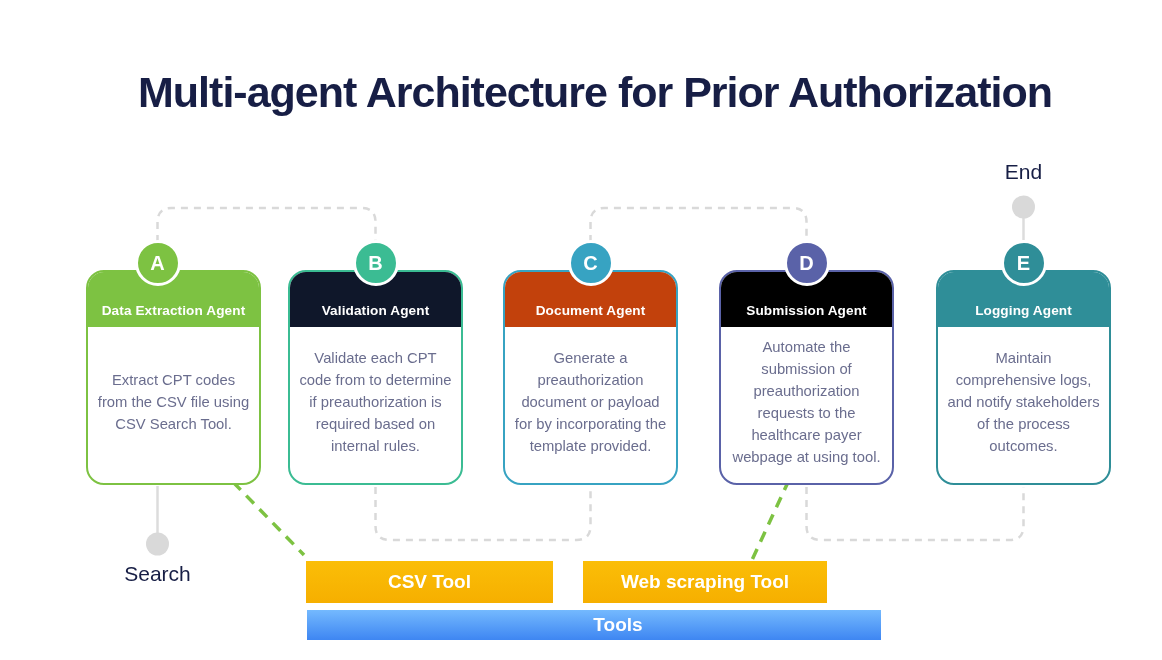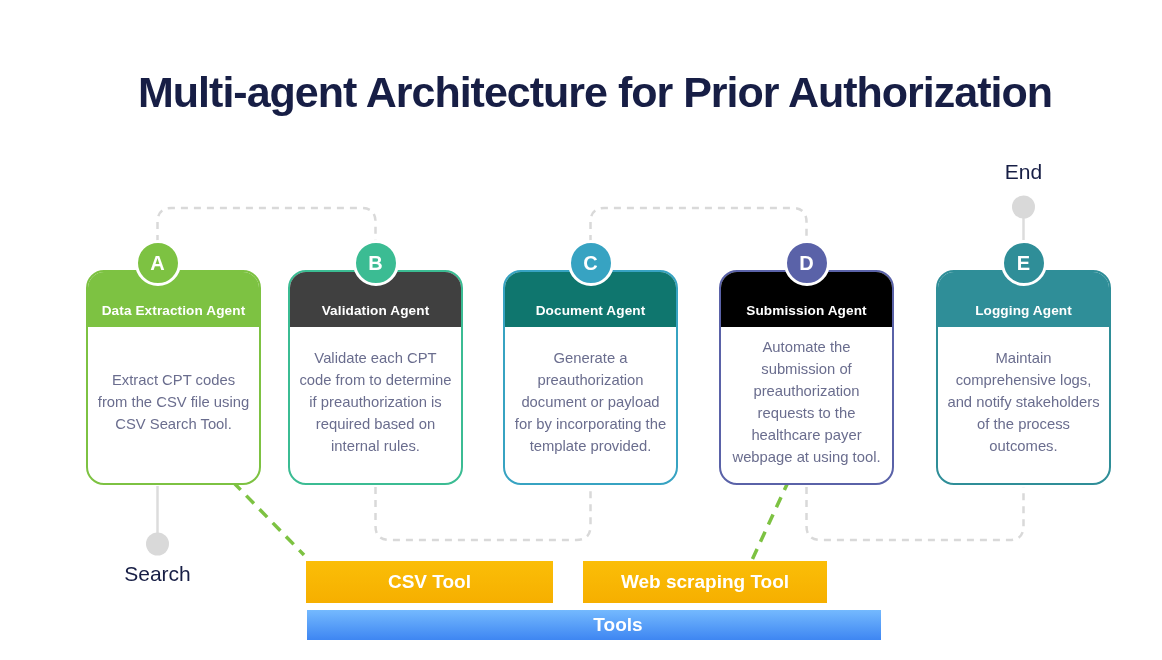--- a/index.html
+++ b/index.html
@@ -80,27 +80,27 @@
     <line x1="789" y1="480" x2="752" y2="560" stroke="#7DC242" stroke-width="3.5" stroke-dasharray="11 8"></line>
   </svg>
 
   <div class="agent-card" style="left: 86px; border-color: rgb(125, 194, 66);">
     <div class="agent-header" style="background: rgb(125, 194, 66);">
       <span>Data Extraction Agent</span>
     </div>
     <div class="agent-body">Extract CPT codes from the CSV file using CSV Search Tool.</div>
   </div>
   <div class="agent-card" style="left: 288px; border-color: rgb(59, 188, 147);">
-    <div class="agent-header" style="background: #404040;">
+    <div class="agent-header" style="background: #0f172a;">
       <span>Validation Agent</span>
     </div>
     <div class="agent-body">Validate each CPT code from to determine if preauthorization is required based on internal rules.</div>
   </div>
   <div class="agent-card" style="left: 503px; border-color: rgb(55, 163, 194);">
-    <div class="agent-header" style="background: #0f766e;">
+    <div class="agent-header" style="background: #c2410c;">
       <span>Document Agent</span>
     </div>
     <div class="agent-body">Generate a preauthorization document or payload for by incorporating the template provided.</div>
   </div>
   <div class="agent-card" style="left: 719px; border-color: rgb(90, 98, 168);">
     <div class="agent-header" style="background: #000000;">
       <span>Submission Agent</span>
     </div>
     <div class="agent-body">Automate the submission of preauthorization requests to the healthcare payer webpage at using tool.</div>
   </div>

